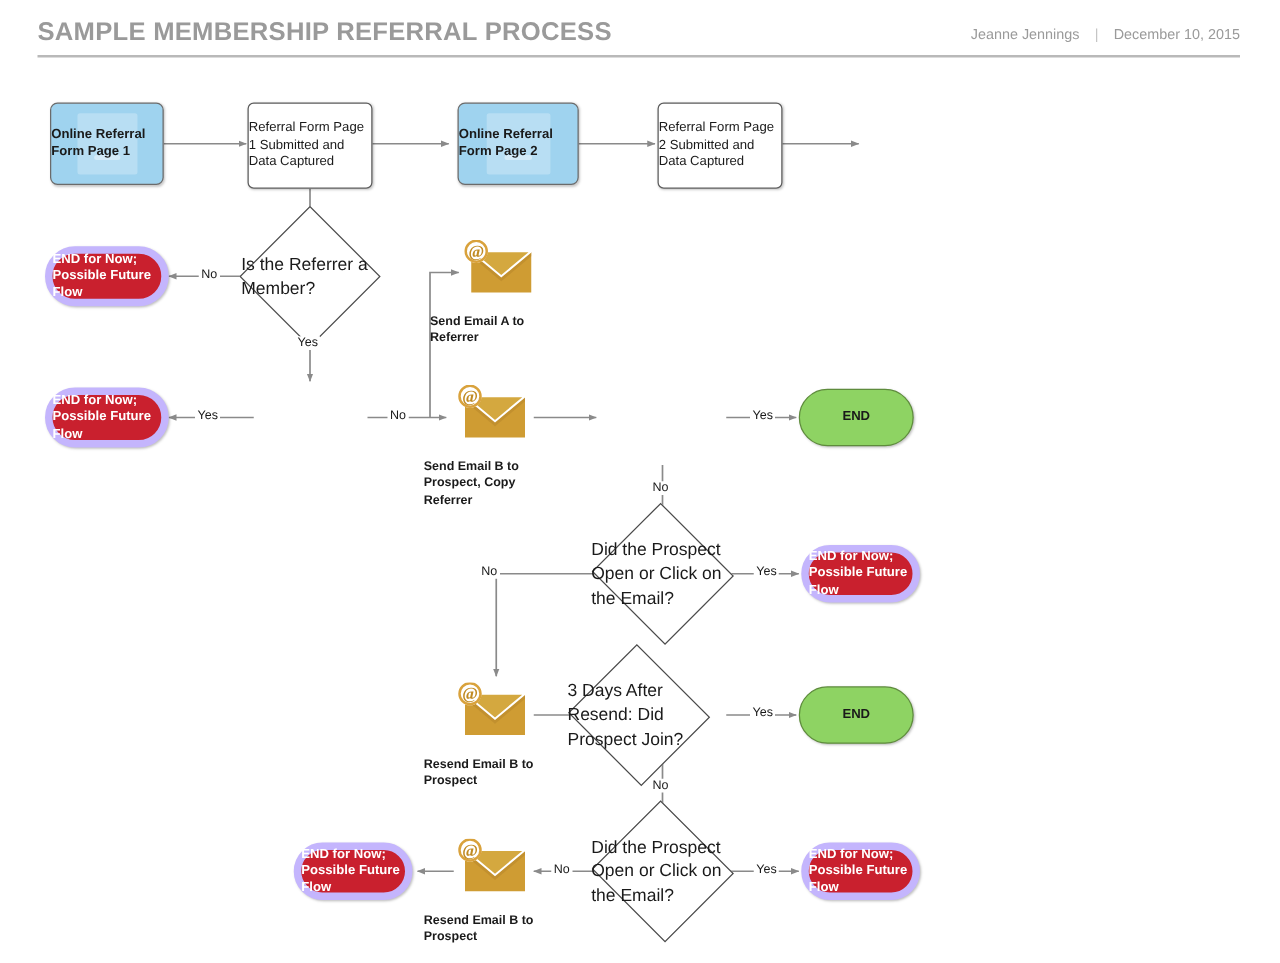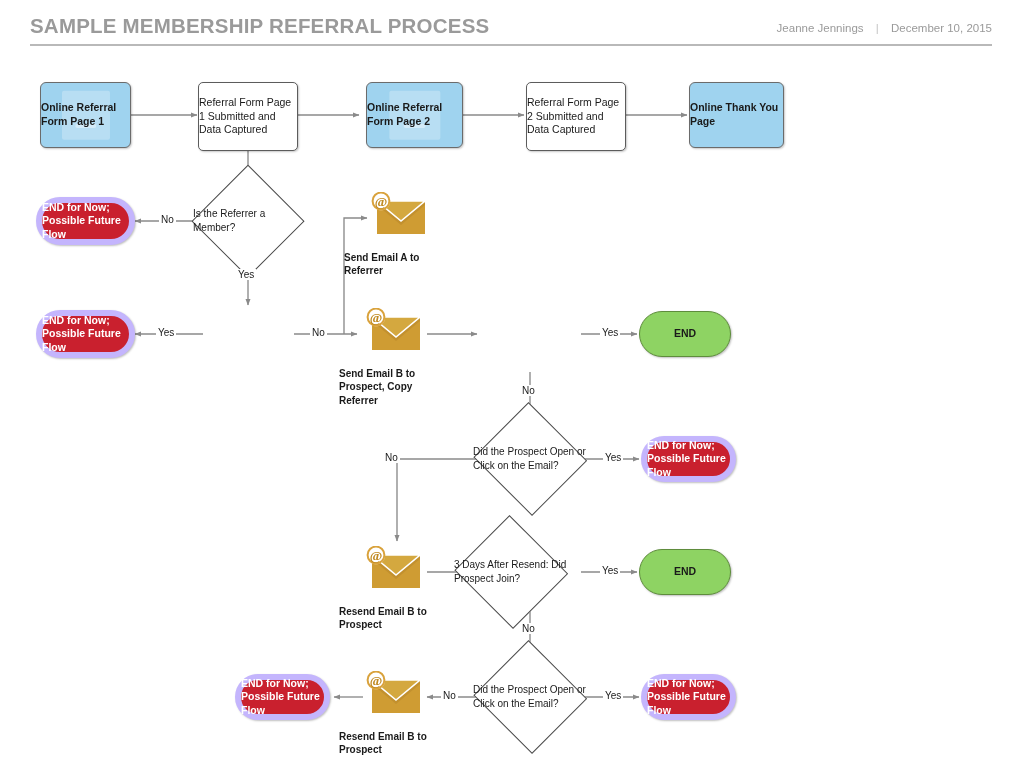--- a/index.html
+++ b/index.html
@@ -127,21 +127,21 @@
     position: absolute;
     left: 50%; top: 50%;
     width: 70.7%; height: 70.7%;
     transform: translate(-50%,-50%) rotate(45deg);
     border: 1px solid #4a4a4a;
     background: #ffffff;
   }
   .diamond .lbl {
     position: relative;
     z-index: 2;
-    font-size: 10px;
+    font-size: 14px;
     line-height: 1.38;
     color: #1a1a1a;
   }
 
   
   .pill {
     border-radius: 999px;
     font-size: 10.5px;
     font-weight: bold;
     line-height: 1.3;
@@ -270,23 +270,20 @@
     <div class="node box-blue" style="left:366px; top:82px; width:97px; height:66px;">
       <span class="wm"></span>
       <span class="wm2"></span>
       <span class="lbl">Online Referral Form Page 2</span>
     </div>
 
     <div class="node box-white" style="left:526px; top:82px; width:100px; height:69px;">
       <span class="lbl">Referral Form Page 2 Submitted and Data Captured</span>
     </div>
 
-    <div class="node box-blue" style="left:689px; top:82px; width:95px; height:66px;">
-      <span class="lbl">Online Thank You Page</span>
-    </div>
 
     <div class="node diamond" style="left:193px; top:166px; width:110px; height:110px;">
       <span class="dshape"></span>
       <span class="lbl">Is the Referrer a Member?</span>
     </div>
 
     <div class="node pill pill-red" style="left:36px; top:197px; width:99px; height:48px;">
       <span class="lbl">END for Now; Possible Future Flow</span>
     </div>
 

